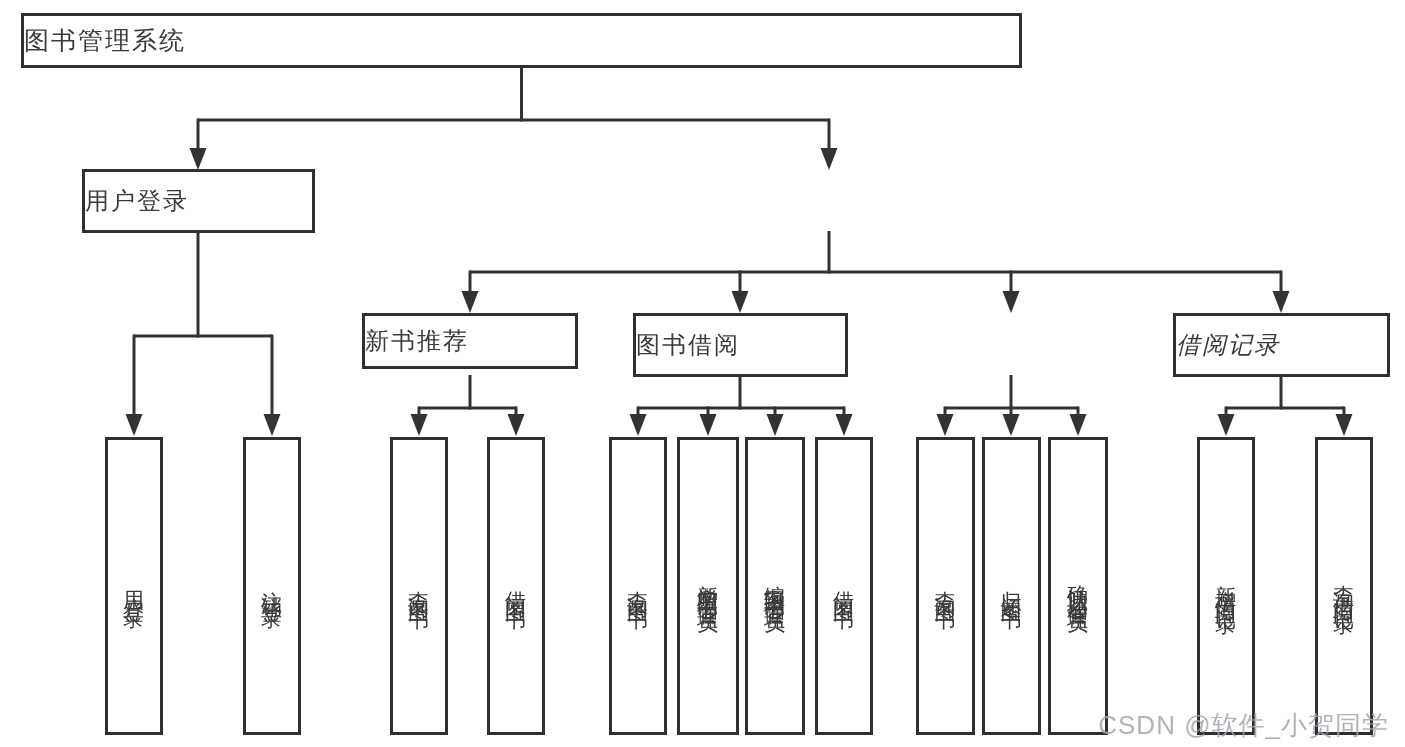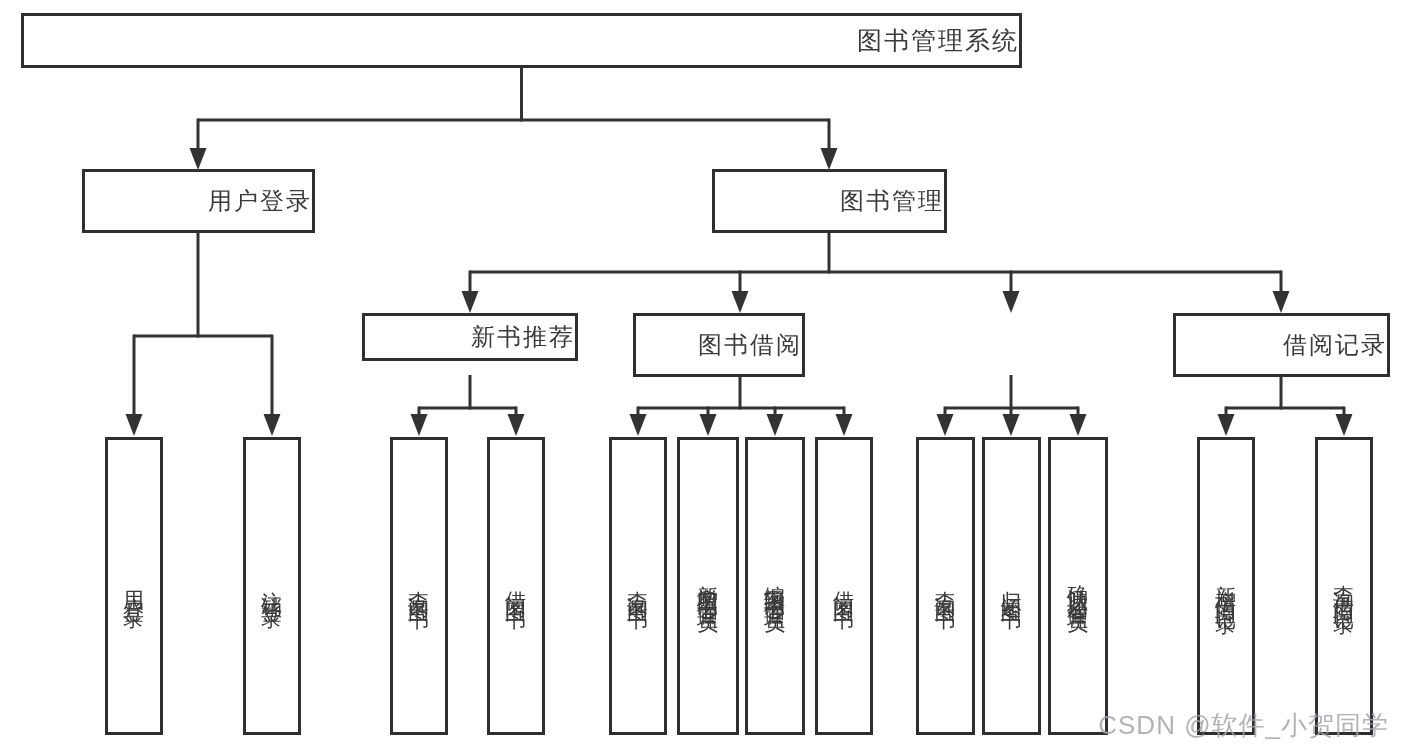--- a/index.html
+++ b/index.html
@@ -21,21 +21,21 @@
     top: 0;
     pointer-events: none;
   }
   .hnode {
     position: absolute;
     box-sizing: border-box;
     border: 3px solid #2f2f2f;
     background: #ffffff;
     display: flex;
     align-items: center;
-    justify-content: flex-end;
+    justify-content: flex-start;
     font-size: 24px;
     letter-spacing: 2px;
     color: #3a3a3a;
     z-index: 2;
   }
   .vnode {
     position: absolute;
     box-sizing: border-box;
     border: 3px solid #2f2f2f;
     background: #ffffff;
@@ -141,31 +141,28 @@
     </g>
   </svg>
 
   <div class="hnode" style="left:21px; top:13px; width:1001px; height:55px; font-size:25px;">
     <span>图书管理系统</span>
   </div>
 
   <div class="hnode" style="left:82px; top:169px; width:233px; height:64px;">
     <span>用户登录</span>
   </div>
-  <div class="hnode" style="left:712px; top:169px; width:235px; height:64px;">
-    <span>图书管理</span>
-  </div>
-
-  <div class="hnode" style="left:362px; top:313px; width:216px; height:48px;">
+
+  <div class="hnode" style="left:362px; top:313px; width:216px; height:56px;">
     <span>新书推荐</span>
   </div>
-  <div class="hnode" style="left:633px; top:313px; width:172px; height:64px;">
+  <div class="hnode" style="left:633px; top:313px; width:215px; height:64px;">
     <span>图书借阅</span>
   </div>
-  <div class="hnode" style="left:1173px; top:313px; width:217px; height:64px;">
+  <div class="hnode" style="left:1173px; top:313px; width:217px; height:64px;font-style:italic;">
     <span>借阅记录</span>
   </div>
 
   <div class="vnode" style="left:105px; width:58px;">
     <span class="vtext">用户登录</span>
   </div>
   <div class="vnode" style="left:243px; width:58px;">
     <span class="vtext">注销登录</span>
   </div>
 

